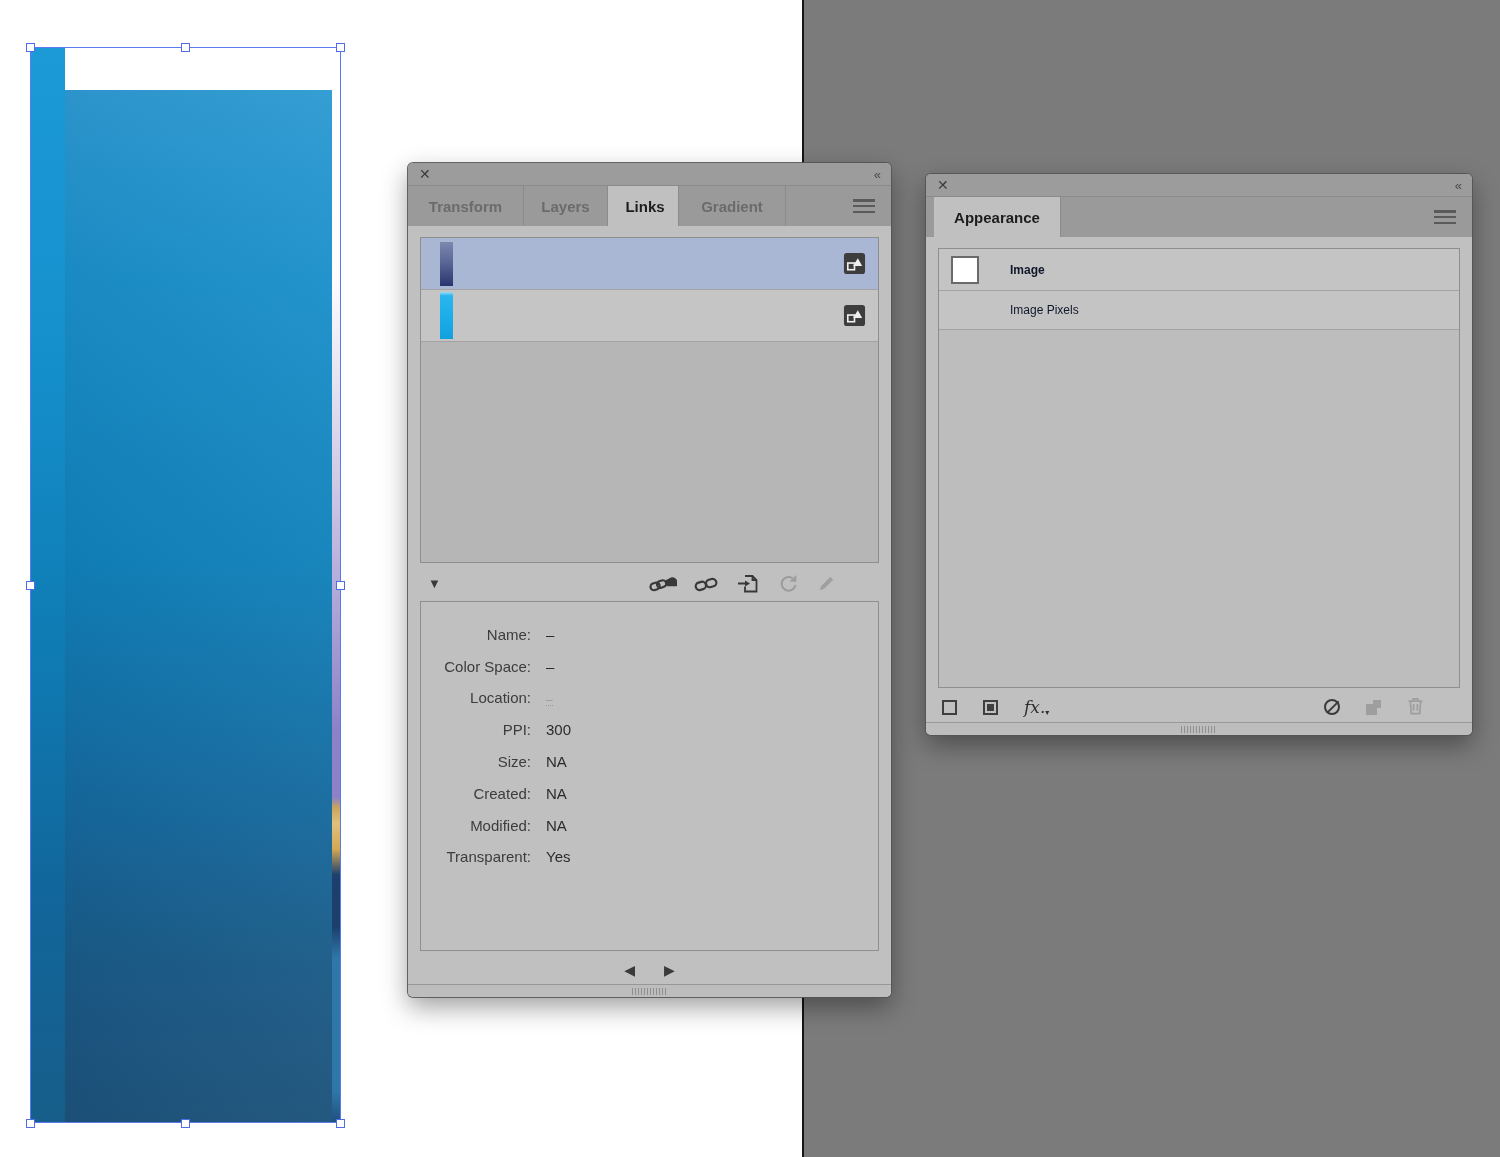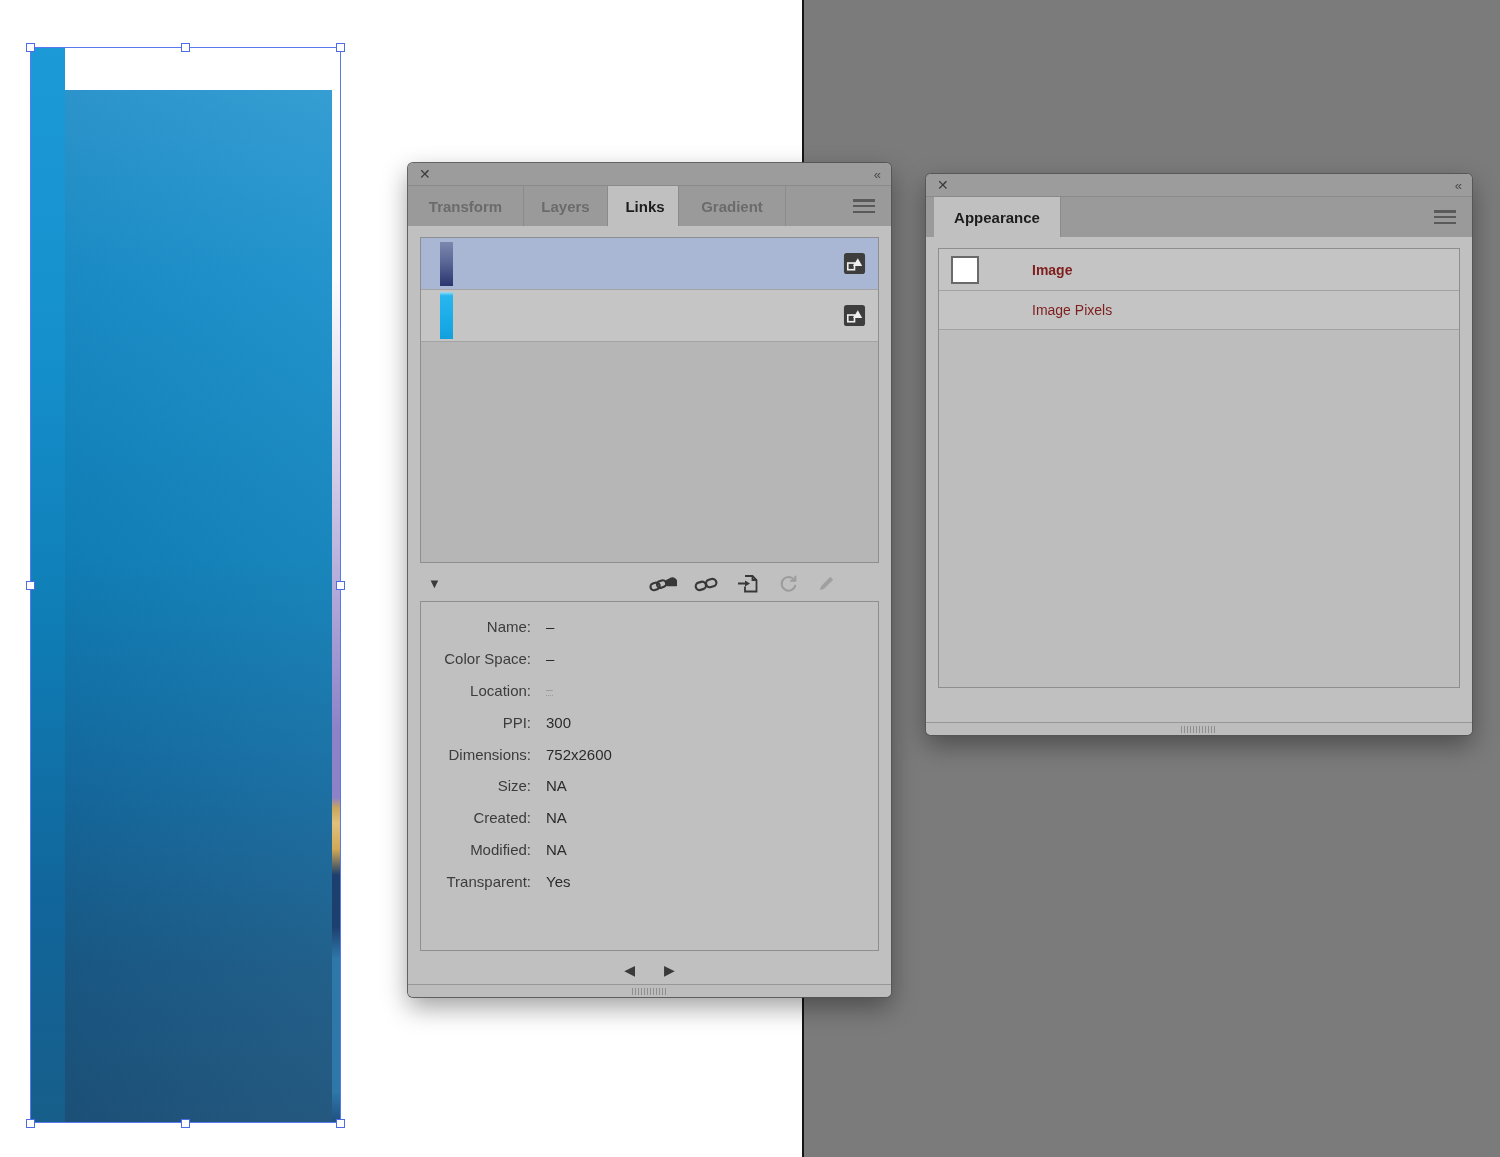--- a/index.html
+++ b/index.html
@@ -58,40 +58,40 @@
   .thumb { width:13px; height:44px; }
   .thumb-navy { background:linear-gradient(to bottom,#7d87ae 0%,#5b6796 45%,#2a3570 100%); }
   .thumb-cyan { height:47px;
     background:linear-gradient(to bottom,#9adcf5 0%,#29b6ee 8%,#17a9e6 70%,#12a0dd 100%); }
   .embed-badge { margin-left:auto; width:23px; height:23px; }
   #links-toolbar { margin:7px 12px 0; height:26px; display:flex; align-items:center; }
   .disclosure { font-size:13px; color:#3a3a3a; padding-left:8px; }
   .tool-icons { margin-left:auto; display:flex; align-items:center; gap:17px; padding-right:42px; }
   .tool-icons svg { display:block; }
   #links-info { margin:5px 12px 0; height:350px; border:1px solid #8e8e8e; padding-top:9px; }
-  .info-row { height:31.8px; display:flex; align-items:center; font-size:15px; }
+  .info-row { height:31.8px; display:flex; align-items:flex-end; font-size:15px; }
   .info-label { width:110px; text-align:right; color:#3c3c3c; }
   .info-value { margin-left:15px; color:#2b2b2b; }
   .info-value.muted-link { color:#9a9a9a; border-bottom:1px dotted #9a9a9a;
     font-size:12px; line-height:10px; }
   #links-nav { margin-top:7px; height:24px; display:flex; align-items:center;
     justify-content:center; gap:29px; }
   .nav-arrow { font-size:14px; color:#3a3a3a; line-height:1; }
 
   
   #appearance-panel { left:926px; top:174px; width:546px; height:561px; }
   #app-content { margin:11px 12px 0; height:440px; background:#bdbdbd;
     border:1px solid #8e8e8e; }
   .app-row { position:relative; border-bottom:1px solid #a2a2a2; background:#c4c4c4; }
   .app-row-1 { height:42px; }
   .app-row-2 { height:39px; }
   .app-row-3 { height:41px; }
   .app-empty { height:316px; background:#bdbdbd; }
-  .app-text { position:absolute; left:93px; top:50%; transform:translateY(-50%);
-    font-size:14px; color:#7f1d1d; }
+  .app-text { position:absolute; left:71px; top:50%; transform:translateY(-50%);
+    font-size:12px; color:#0f172a; }
   .app-text.bold { font-weight:bold; }
   .swatch { position:absolute; left:12px; top:7px; width:28px; height:28px;
     background:#ffffff; border:2px solid #6a6a6a; }
   .eye-wrap { position:absolute; left:17px; top:50%; transform:translateY(-50%); }
   .row-divider { position:absolute; left:50px; top:4px; bottom:4px; width:1px; background:#9a9a9a; }
   .opacity-link { border-bottom:1.5px dotted #555; }
   .opacity-val { margin-left:7px; }
   #app-footer { margin:4px 16px 0; height:30px; display:flex; align-items:center; }
   .fi { display:flex; align-items:center; }
   .sq-stroke { width:15px; height:15px; border:2.5px solid #3f3f3f; }
@@ -222,24 +222,20 @@
       </div>
     <div class="info-row">
         <span class="info-label">Location:</span>
         <span class="info-value muted-link">–</span>
       </div>
     <div class="info-row">
         <span class="info-label">PPI:</span>
         <span class="info-value">300</span>
       </div>
     <div class="info-row">
-        <span class="info-label">Dimensions:</span>
-        <span class="info-value">752x2600</span>
-      </div>
-    <div class="info-row">
         <span class="info-label">Size:</span>
         <span class="info-value">NA</span>
       </div>
     <div class="info-row">
         <span class="info-label">Created:</span>
         <span class="info-value">NA</span>
       </div>
     <div class="info-row">
         <span class="info-label">Modified:</span>
         <span class="info-value">NA</span>
@@ -278,17 +274,39 @@
     <div class="app-row app-row-1">
       <div class="swatch"></div>
       <span class="app-text bold">Image</span>
     </div>
     <div class="app-row app-row-2">
       <span class="app-text">Image Pixels</span>
     </div>
     <div class="app-empty"></div>
   </div>
 
+  <div id="app-footer">
+    <div class="fi">
+        <span class="sq-stroke"></span>
+      </div>
+    <div class="fi">
+        <span class="sq-fill"></span>
+      </div>
+    <div class="fi">
+        <span class="fx"><span>fx</span>.<small>▾</small></span>
+      </div>
+    <div class="footer-right">
+      <span class="no-sign"></span>
+      <span class="dup-icon"></span>
+      <span>
+        <svg width="17" height="19" viewBox="0 0 18 20" fill="none" stroke="#9e9e9e" stroke-width="1.8">
+          <path d="M3.5 5.5 h11 l-1 13 h-9 Z"></path>
+          <path d="M1.5 5.5 h15 M6.5 5 v-2 h5 v2"></path>
+          <path d="M7 8.5 v7 M11 8.5 v7"></path>
+        </svg>
+      </span>
+    </div>
+  </div>
 
   <div class="bottom-strip">
     <div class="grip"></div>
   </div>
 </div>
 
 </body></html>

